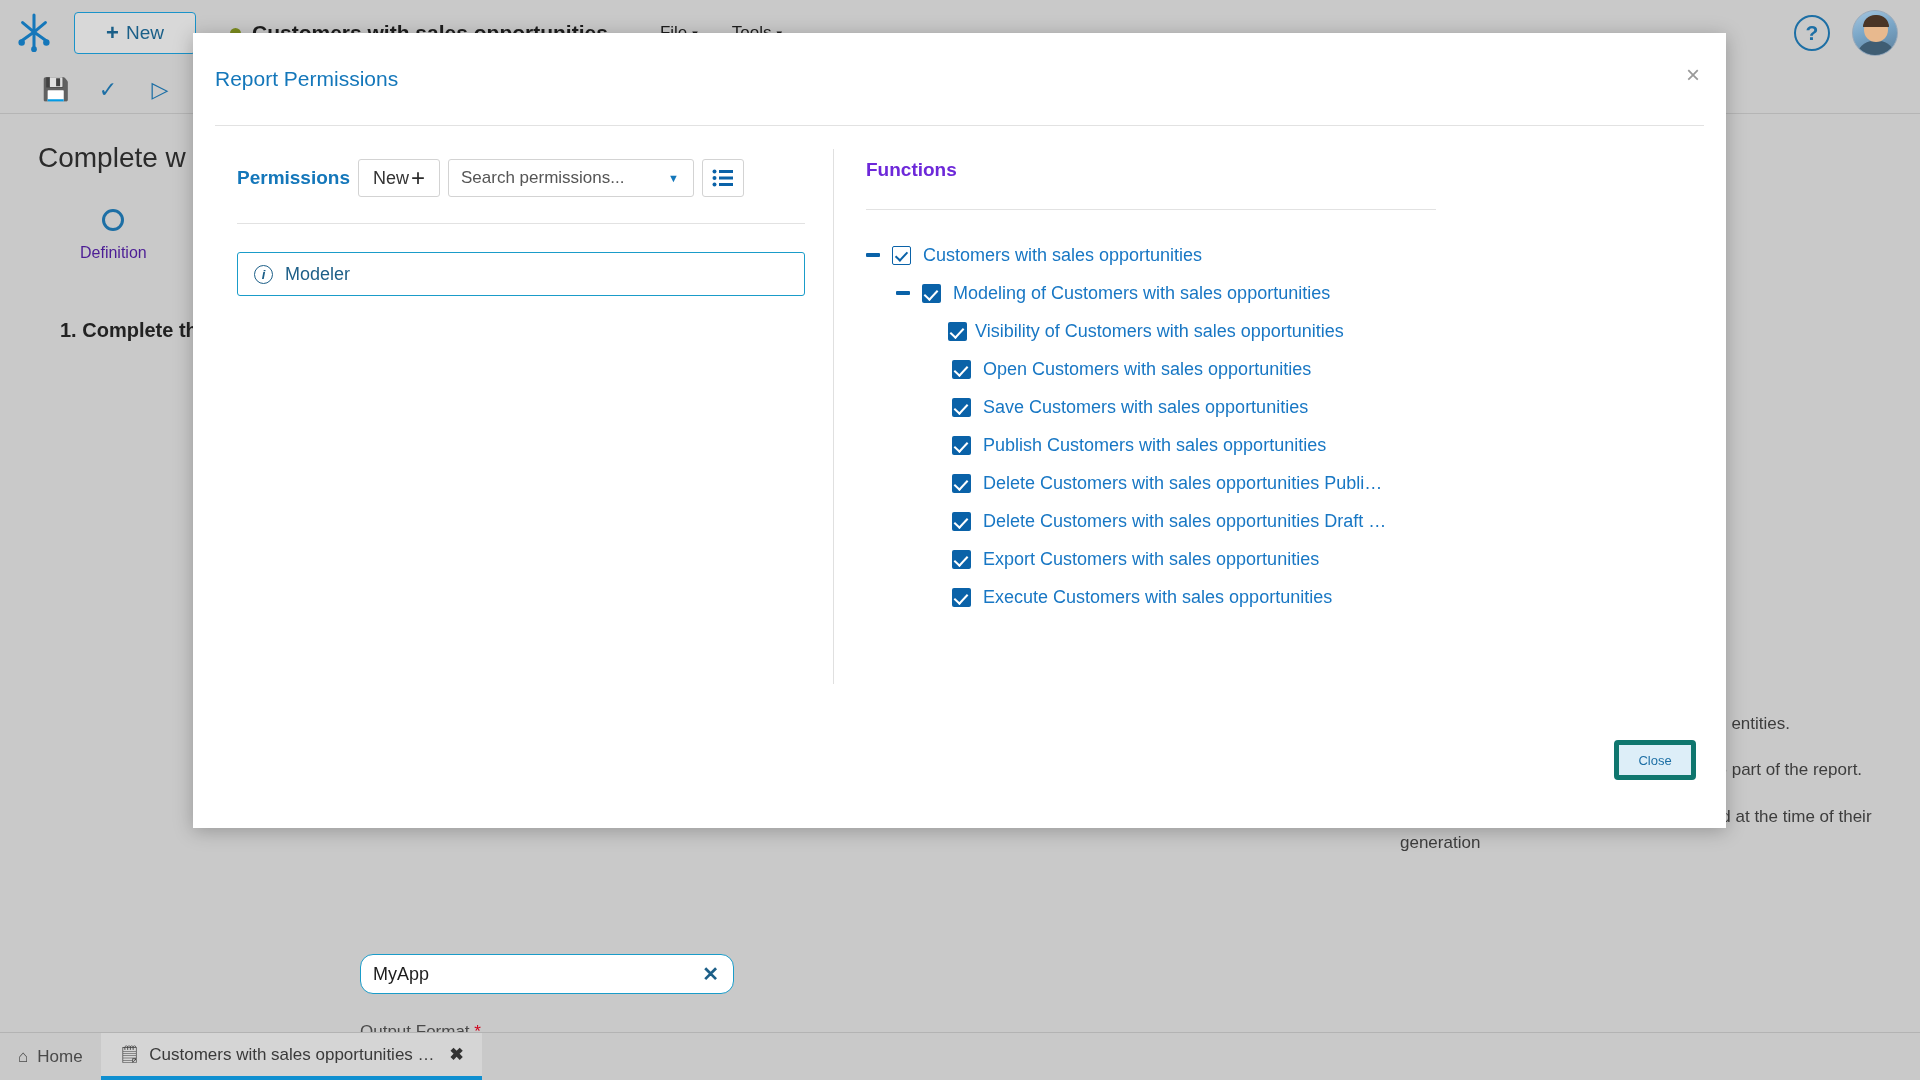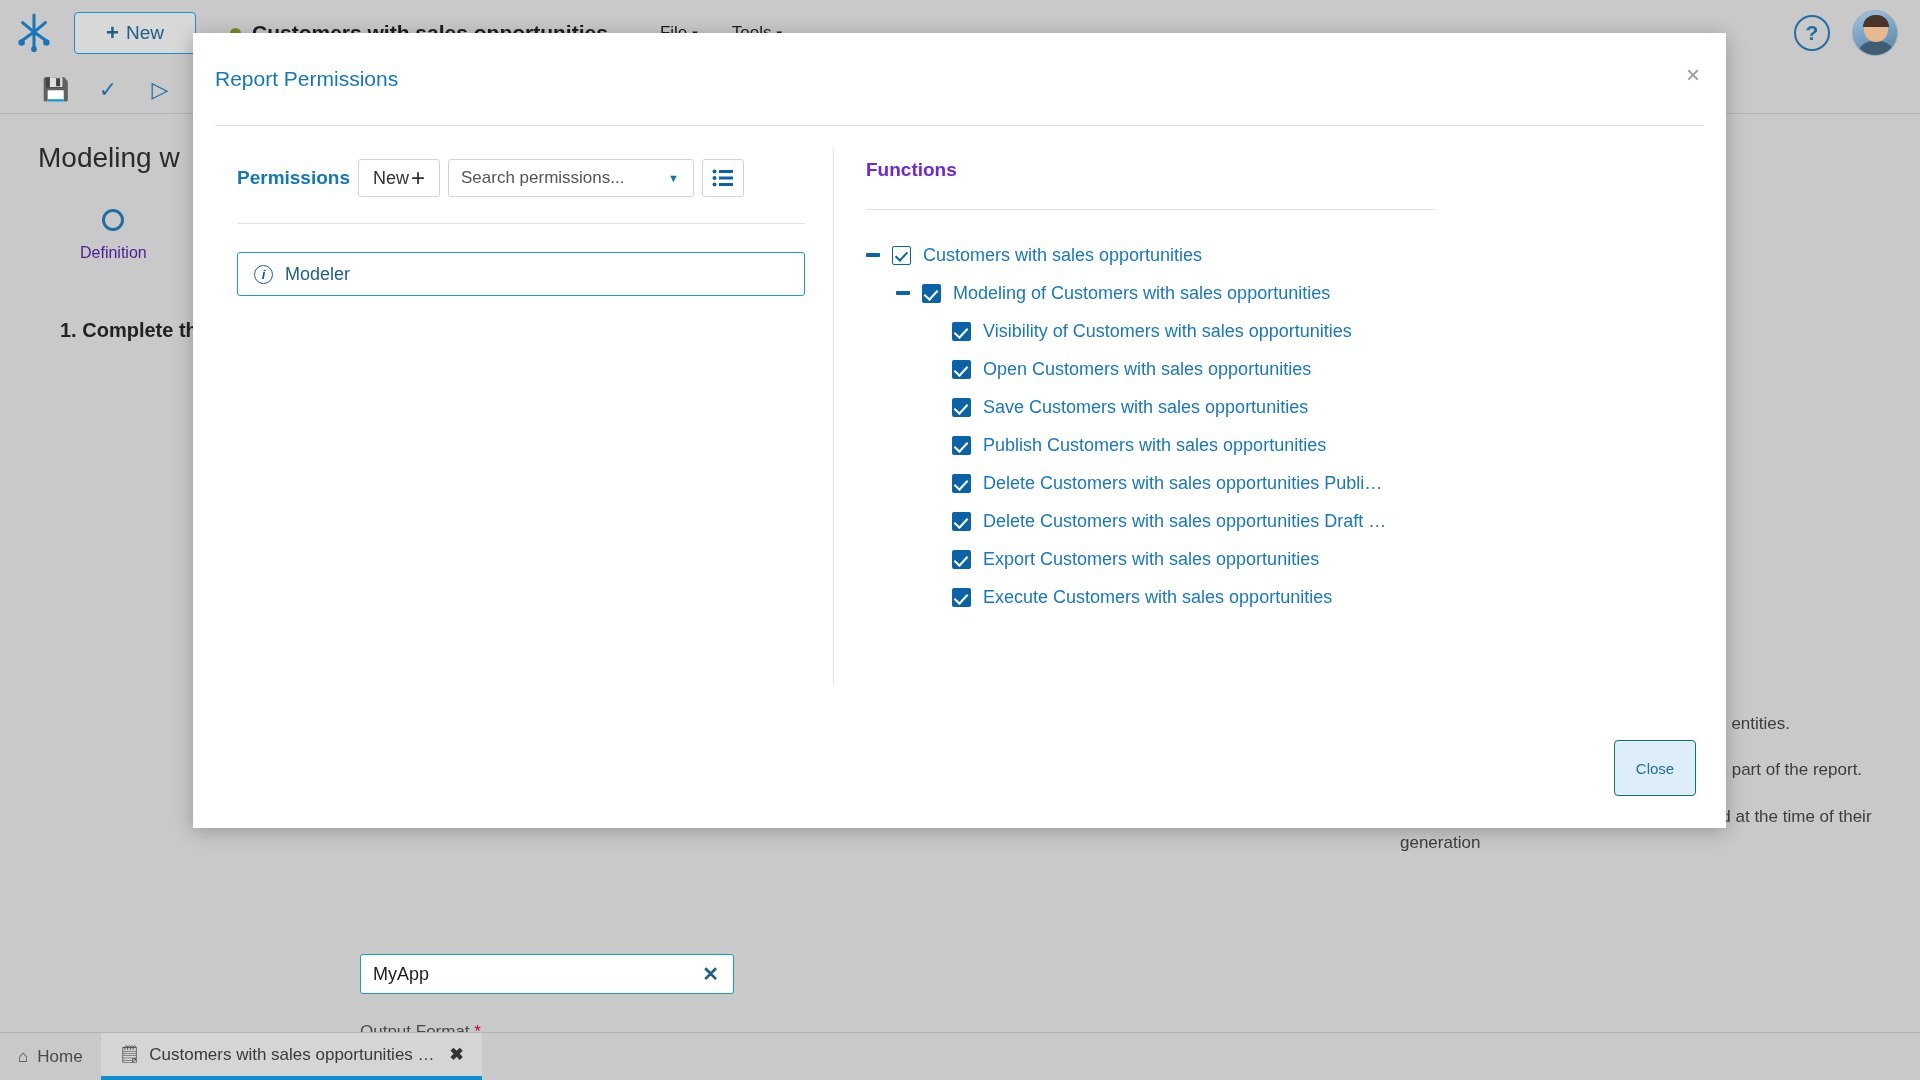--- a/index.html
+++ b/index.html
@@ -66,21 +66,21 @@
     font-size: 28px; color: #2b2b2b; white-space: nowrap;
   }
   .stepper { position: absolute; left: 80px; top: 95px; text-align: center; }
   .step-circle { width: 22px; height: 22px; border-radius: 50%; border: 3px solid #1d6fa5; background: #c9c9c9; margin: 0 auto; }
   .step-label { margin-top: 13px; font-size: 16px; color: #4c1d95; }
   .section-title { position: absolute; left: 60px; top: 205px; font-size: 20px; font-weight: bold; color: #222; white-space: nowrap; }
 
   
   .form-region { position: absolute; left: 360px; top: 840px; width: 560px; }
   .txtfield {
-    width: 374px; height: 40px; border: 1px solid #1a9cc9; border-radius: 3px;
+    width: 374px; height: 40px; border: 1px solid #1a9cc9; border-radius: 13px;
     background: #ffffff; display: flex; align-items: center; padding: 0 12px;
     font-size: 18px; color: #1d1d1d; position: relative;
   }
   .txtfield .clearx { position: absolute; right: 14px; font-size: 20px; font-weight: bold; color: #1d5f88; }
   .fmt-label { margin-top: 28px; font-size: 17px; color: #4a4a4a; }
   .fmt-label .req { color: #d0021b; }
   .fmt-icons { margin-top: 14px; display: flex; gap: 36px; align-items: flex-end; }
   .fileicon { width: 48px; height: 60px; position: relative; }
   .fileicon .sheet {
     width: 48px; height: 60px; border: 3px solid currentColor; border-radius: 3px;
@@ -175,23 +175,23 @@
   }
   .cbx.outline { background: #ffffff; border: 1.6px solid #0a62a8; }
   .cbx.outline::after {
     content: ''; position: absolute; left: 5px; top: 2px; width: 5px; height: 10px;
     border: solid #0a62a8; border-width: 0 2.4px 2.4px 0; transform: rotate(43deg);
   }
   .tlabel { font-size: 18px; color: #1877c4; white-space: nowrap; }
 
   .modal-foot { position: absolute; left: 0; right: 0; bottom: 0; height: 120px; }
   .btn-close {
-    position: absolute; right: 30px; top: 32px; width: 82px; height: 56px;
-    border: 1px solid #0f766e; border-radius: 4px; background: #ddeef8;
-    color: #1d6fa5; font-size: 15px; display: flex; align-items: center; justify-content: center;
+    position: absolute; right: 30px; top: 32px; width: 82px; height: 40px;
+    border: 5px solid #0f766e; border-radius: 4px; background: #ddeef8;
+    color: #1d6fa5; font-size: 13px; display: flex; align-items: center; justify-content: center;
   }
 </style>
 </head>
 <body>
 
 <div id="app">
 
   <div class="bg-layer">
 
     <div class="topbar">
@@ -234,21 +234,21 @@
     </div>
 
     <div class="toolbar2">
       <div class="tb-icon">💾</div>
       <div class="tb-icon">✓</div>
       <div class="tb-icon">▷</div>
       <div class="tb-sep"></div>
     </div>
 
     <div class="canvas">
-      <div class="page-head">Modeling w</div>
+      <div class="page-head">Complete w</div>
       <div class="stepper">
         <div class="step-circle"></div>
         <div class="step-label">Definition</div>
       </div>
       <div class="section-title">1. Complete th</div>
 
       <div class="form-region">
         <div class="txtfield">
           <span>MyApp</span>
           <span class="clearx">✕</span>
@@ -346,21 +346,21 @@
             <div class="tnode" style="padding-left: 0px;">
               <span class="minus-ic"></span>
               <span class="cbx outline"></span>
               <span class="tlabel">Customers with sales opportunities</span>
             </div>
             <div class="tnode" style="padding-left: 30px;">
               <span class="minus-ic"></span>
               <span class="cbx filled"></span>
               <span class="tlabel">Modeling of Customers with sales opportunities</span>
             </div>
-            <div class="tnode" style="padding-left: 60px;">
+            <div class="tnode" style="padding-left: 60px; gap: 8px;">
               <span class="minus-spacer"></span>
               <span class="cbx filled"></span>
               <span class="tlabel">Visibility of Customers with sales opportunities</span>
             </div>
             <div class="tnode" style="padding-left: 60px;">
               <span class="minus-spacer"></span>
               <span class="cbx filled"></span>
               <span class="tlabel">Open Customers with sales opportunities</span>
             </div>
             <div class="tnode" style="padding-left: 60px;">

